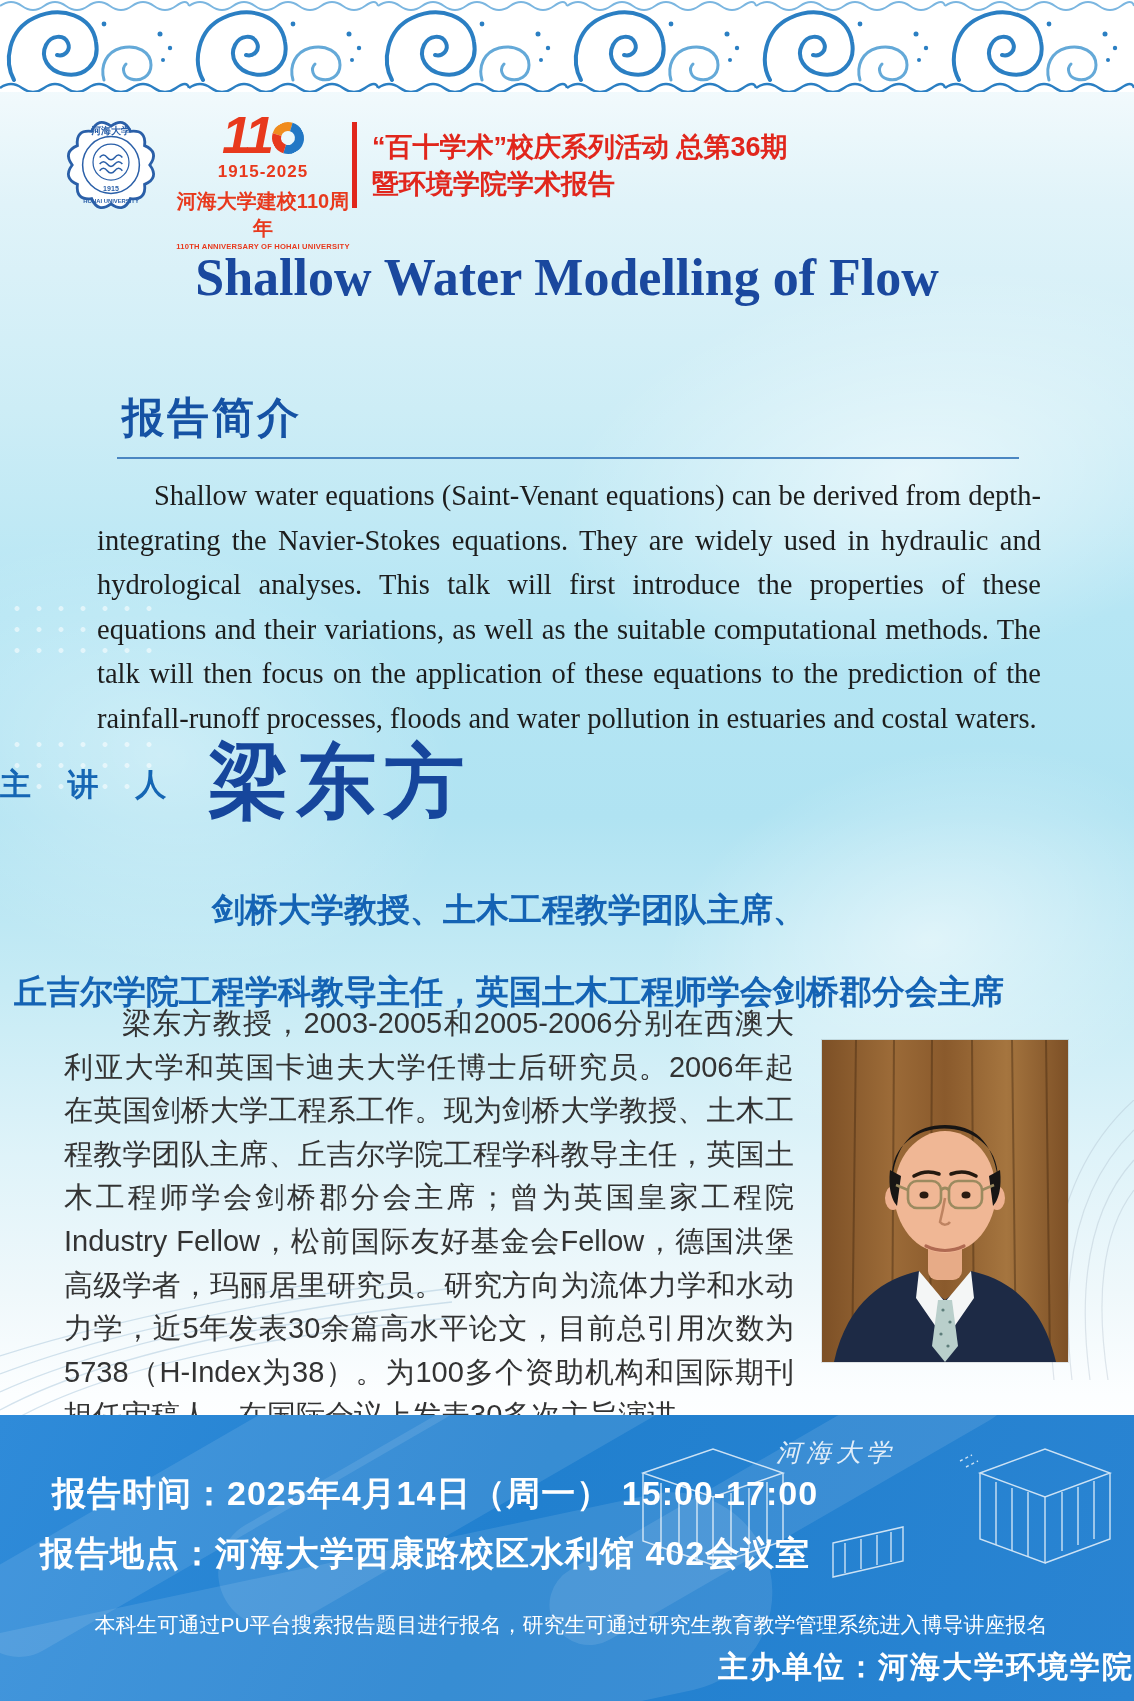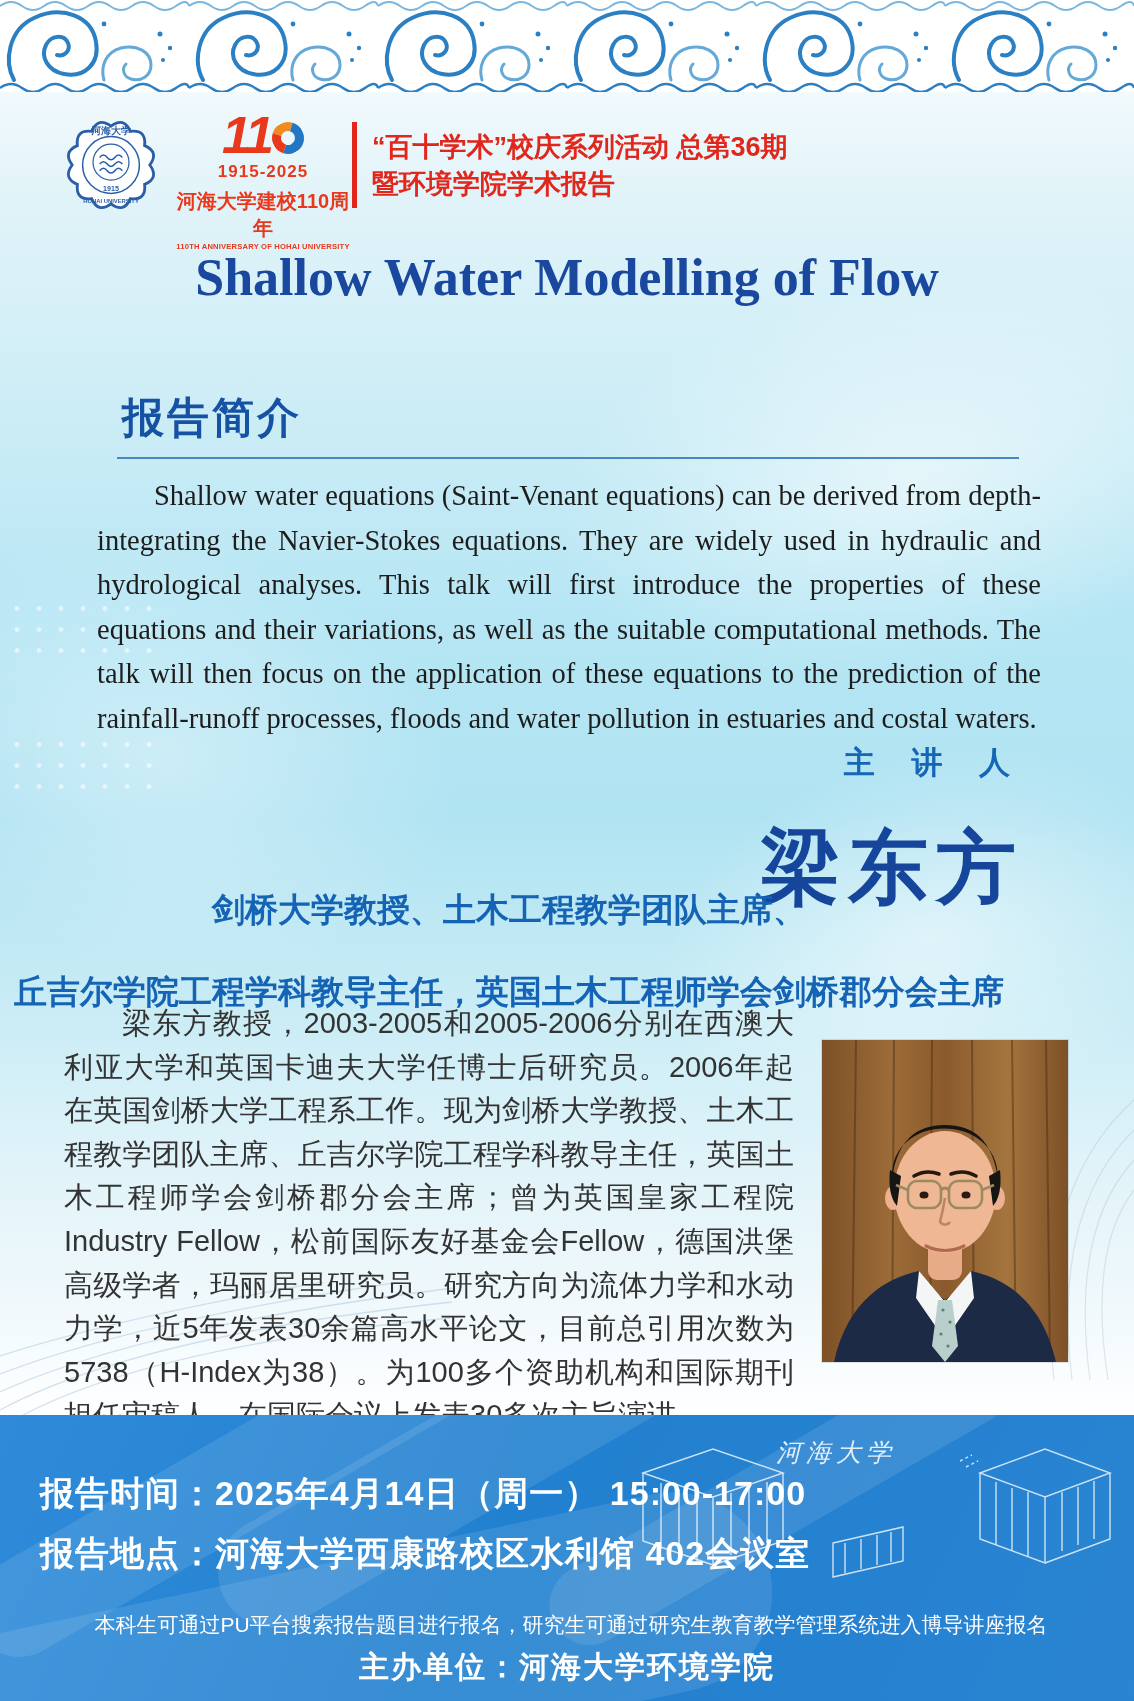--- a/index.html
+++ b/index.html
@@ -57,21 +57,21 @@
   
   .intro-head{ position:absolute; left:122px; top:390px; font-size:42px; font-weight:bold;
     color:#1552a4; letter-spacing:3px; }
   .intro-rule{ position:absolute; left:117px; top:457px; width:902px; height:2px; background:#4a86c2; }
   .abstract{ position:absolute; left:97px; top:474px; width:944px;
     font-family:"Liberation Serif","DejaVu Serif",serif;
     font-size:28.5px; line-height:44.5px; color:#1d1d1d; text-align:justify; text-indent:2em; }
 
   
   .speaker-row{ position:absolute; left:0; top:742px; width:1024px;
-    display:flex; justify-content:flex-start; align-items:flex-end; gap:28px;flex-direction:column; }
+    display:flex; justify-content:flex-start; align-items:flex-end; gap:28px; }
   .speaker-label{ font-size:31px; font-weight:600; color:#1566b4; letter-spacing:14px;
     padding-bottom:16px; white-space:nowrap; }
   .speaker-name{ font-size:80px; font-weight:bold; color:#16469c; letter-spacing:8px; line-height:1; }
   .speaker-sub{ position:absolute; left:0; width:1018px; text-align:center;
     font-size:33px; font-weight:bold; color:#1463b4; }
   .speaker-sub1{ top:888px; }
   .speaker-sub2{ top:942px;margin-top:28px; }
 
   
   .bio{ position:absolute; left:64px; top:1002px; width:730px;
@@ -83,25 +83,25 @@
   .band{ position:absolute; left:0; top:1415px; width:1134px; height:286px; overflow:hidden;
     background:linear-gradient(115deg,#2f8bd9 0%,#2180cf 45%,#2a84d2 100%); }
   .band .stripe{ position:absolute; background:rgba(255,255,255,.10); border-radius:120px; }
   .st1{ width:560px; height:96px; left:-60px; top:30px; transform:rotate(-30deg); }
   .st2{ width:680px; height:110px; left:180px; top:-40px; transform:rotate(-30deg); }
   .st3{ width:520px; height:80px; left:520px; top:40px; transform:rotate(-30deg); background:rgba(150,210,250,.18); }
   .st4{ width:900px; height:200px; left:-120px; top:150px; transform:rotate(-12deg); background:rgba(120,195,245,.14); }
   .buildings{ position:absolute; right:14px; top:16px; opacity:.9; }
   .band-line{ position:absolute; left:40px; color:#fff; font-weight:bold; font-size:34px;
     letter-spacing:1px; white-space:nowrap; }
-  .time-line{ top:56px; }
+  .time-line{ top:56px;margin-left:12px; }
   .venue-line{ top:116px; }
   .reg-note{ position:absolute; left:0; top:196px; width:1134px; text-align:center;
     font-size:21px; color:#fff;padding-left:8px; }
-  .organizer{ position:absolute; left:0; top:232px; width:1134px; text-align:center;
+  .organizer{ position:absolute; left:0; top:232px; width:1134px; text-align:right;
     font-size:30px; font-weight:bold; color:#fff; letter-spacing:2px; }
 </style>
 </head>
 <body>
 
 <div class="poster">
 
   <svg class="wave-band" width="1134" height="92" viewBox="0 0 1134 92">
     <rect x="0" y="0" width="1134" height="92" fill="#ffffff"></rect>
     <defs>

